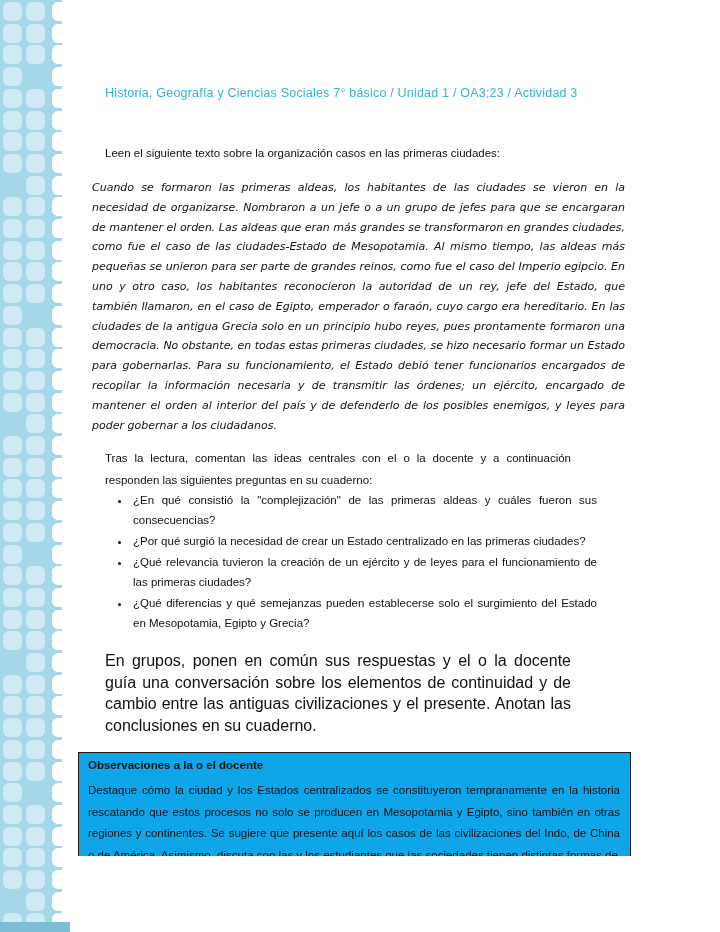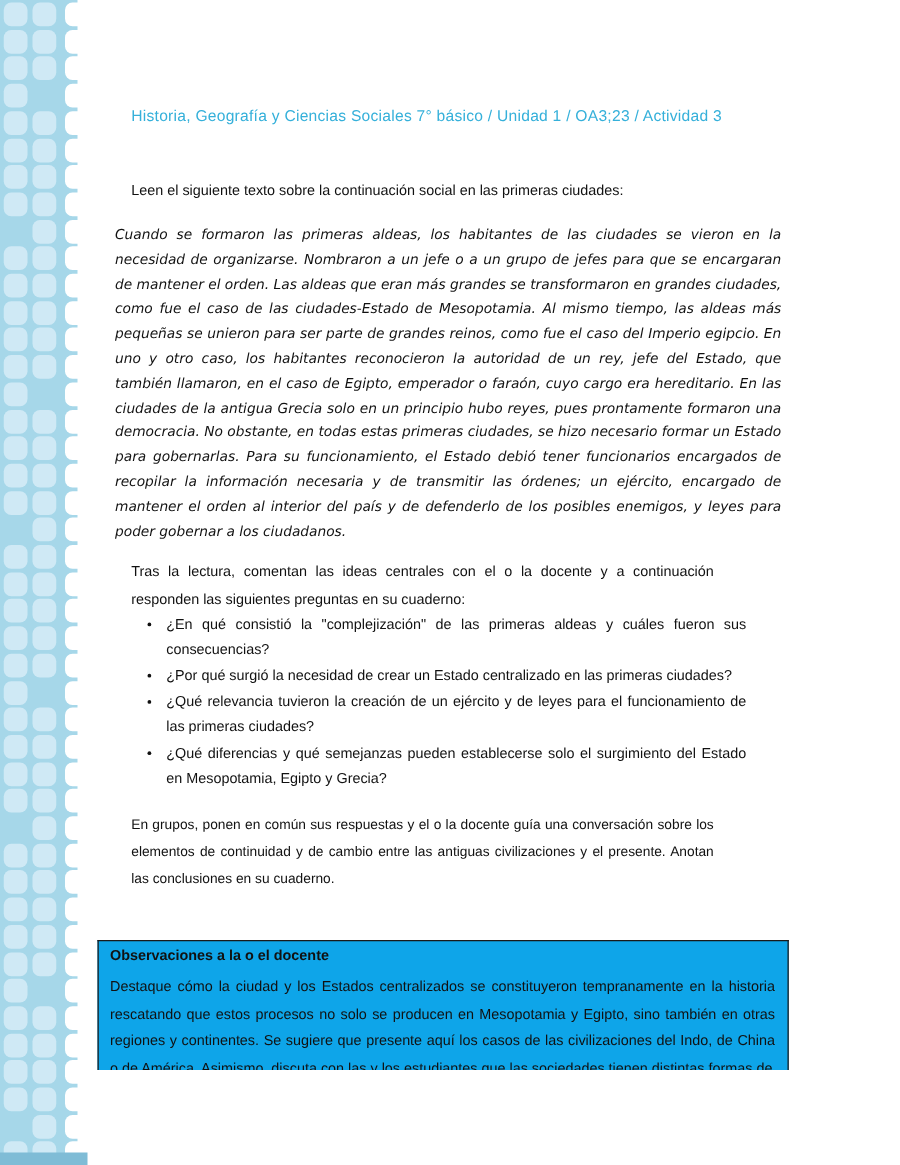--- a/index.html
+++ b/index.html
@@ -46,21 +46,21 @@
     text-align: justify;
   }
   .questions {
     position: absolute; left: 105px; top: 490px; width: 466px;
     margin: 0; padding: 0 0 0 26px;
     color: #111; font-size: 11.5px; line-height: 20px;
   }
   .questions li { text-align: justify; margin: 0 0 1px 0; padding-left: 2px; }
   .group {
     position: absolute; left: 105px; top: 650px; width: 466px;
-    color: #111; font-size: 11px; line-height: 21.5px;
+    color: #111; font-size: 16px; line-height: 21.5px;
     text-align: justify;
   }
 
   
   .obsbox {
     position: absolute; left: 78px; top: 752px; width: 553px; height: 104px;
     border: 1.6px solid #1a1a1a; border-bottom: none;
     box-sizing: border-box; padding: 6px 10px 0 9px; overflow: hidden;
     background: #0ea5e9;
   }
@@ -197,21 +197,21 @@
       <div class="sq blue" style="top: 891.7px; left: 26px;"></div>
       <div class="sq white" style="top: 891.7px; left: 52px;"></div>
       <div class="sq blue" style="top: 913.4px; left: 3px;"></div>
       <div class="sq blue" style="top: 913.4px; left: 26px;"></div>
       <div class="sq white" style="top: 913.4px; left: 52px;"></div>
       <div class="strip-footer"></div>
   </div>
 
   <div class="header">Historia, Geografía y Ciencias Sociales 7° básico / Unidad 1 / OA3;23 / Actividad 3</div>
 
-  <div class="intro">Leen el siguiente texto sobre la continuación social en las primeras ciudades:</div>
+  <div class="intro">Leen el siguiente texto sobre la organización casos en las primeras ciudades:</div>
 
   <div class="passage">Cuando se formaron las primeras aldeas, los habitantes de las ciudades se vieron en la necesidad de organizarse. Nombraron a un jefe o a un grupo de jefes para que se encargaran de mantener el orden. Las aldeas que eran más grandes se transformaron en grandes ciudades, como fue el caso de las ciudades-Estado de Mesopotamia. Al mismo tiempo, las aldeas más pequeñas se unieron para ser parte de grandes reinos, como fue el caso del Imperio egipcio. En uno y otro caso, los habitantes reconocieron la autoridad de un rey, jefe del Estado, que también llamaron, en el caso de Egipto, emperador o faraón, cuyo cargo era hereditario. En las ciudades de la antigua Grecia solo en un principio hubo reyes, pues prontamente formaron una democracia. No obstante, en todas estas primeras ciudades, se hizo necesario formar un Estado para gobernarlas. Para su funcionamiento, el Estado debió tener funcionarios encargados de recopilar la información necesaria y de transmitir las órdenes; un ejército, encargado de mantener el orden al interior del país y de defenderlo de los posibles enemigos, y leyes para poder gobernar a los ciudadanos.</div>
 
 
   <div class="after">Tras la lectura, comentan las ideas centrales con el o la docente y a continuación responden las siguientes preguntas en su cuaderno:</div>
 
   <ul class="questions">
     <li>¿En qué consistió la "complejización" de las primeras aldeas y cuáles fueron sus consecuencias?</li>
     <li>¿Por qué surgió la necesidad de crear un Estado centralizado en las primeras ciudades?</li>
     <li>¿Qué relevancia tuvieron la creación de un ejército y de leyes para el funcionamiento de las primeras ciudades?</li>

